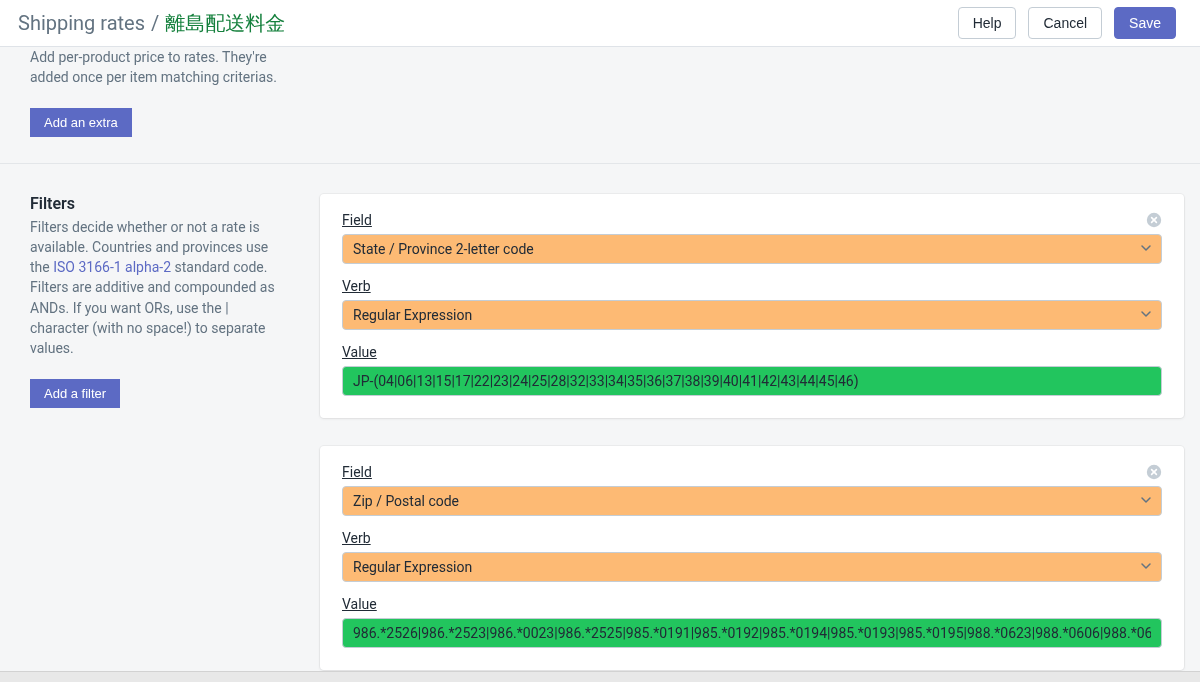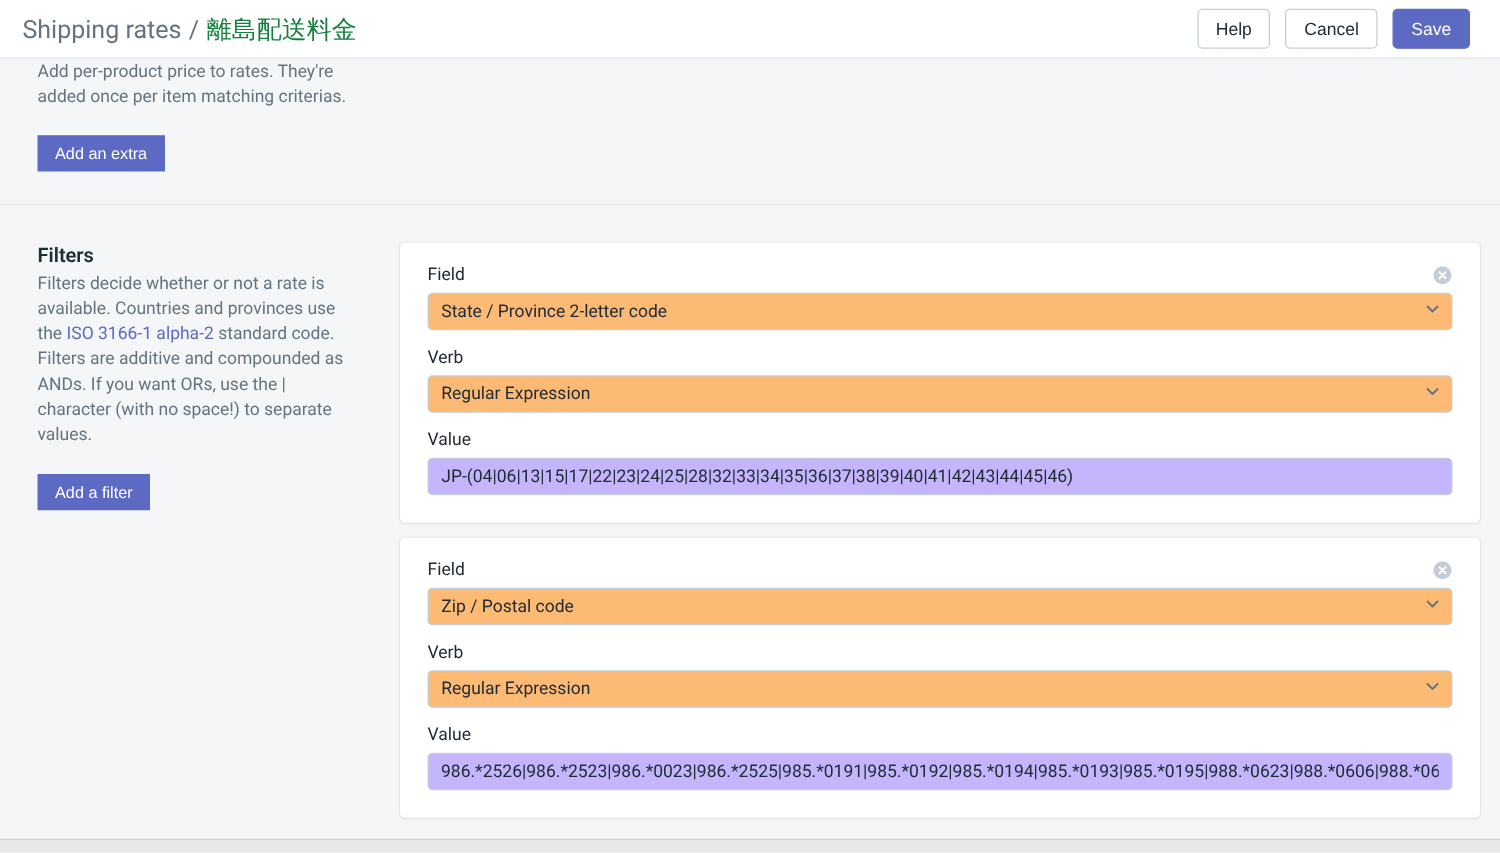--- a/index.html
+++ b/index.html
@@ -99,21 +99,22 @@
     padding: 7px 14px;
     font-size: 13px;
     cursor: pointer;
     margin-top: 10px;
   }
   .main {
     flex: 1 1 auto;
     min-width: 0;
     display: flex;
     flex-direction: column;
-    gap: 12px;
+    gap: 28px;
+    text-decoration: underline;
   }
   .card {
     background: #fff;
     border-radius: 4px;
     box-shadow: 0 0 0 1px rgba(63,63,68,.05), 0 1px 3px 0 rgba(63,63,68,.08);
     padding: 18px 22px 22px 22px;
     position: relative;
   }
   .field-group { margin-bottom: 14px; }
   .field-group:last-child { margin-bottom: 0; }
@@ -123,21 +124,21 @@
     color: #212b36;
     margin-bottom: 6px;
     display: block;
   }
   .select, .text-input {
     width: 100%;
     border: 1px solid #c4cdd5;
     border-radius: 4px;
     padding: 6px 10px;
     font-size: 14px;
-    background: #c4b5fd;
+    background: #22c55e;
     color: #212b36;
     font-family: inherit;
   }
   .select {
     appearance: none;
     background: #fdba74;
     position: relative;
   }
   .select-wrap { position: relative; }
   .select-wrap .chev {

